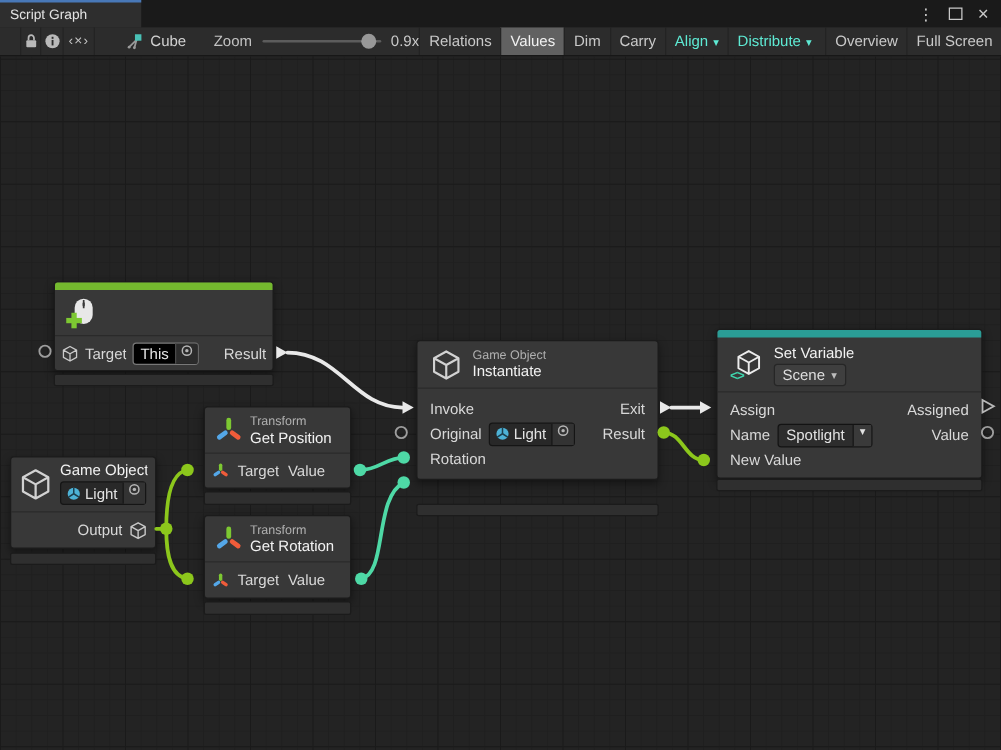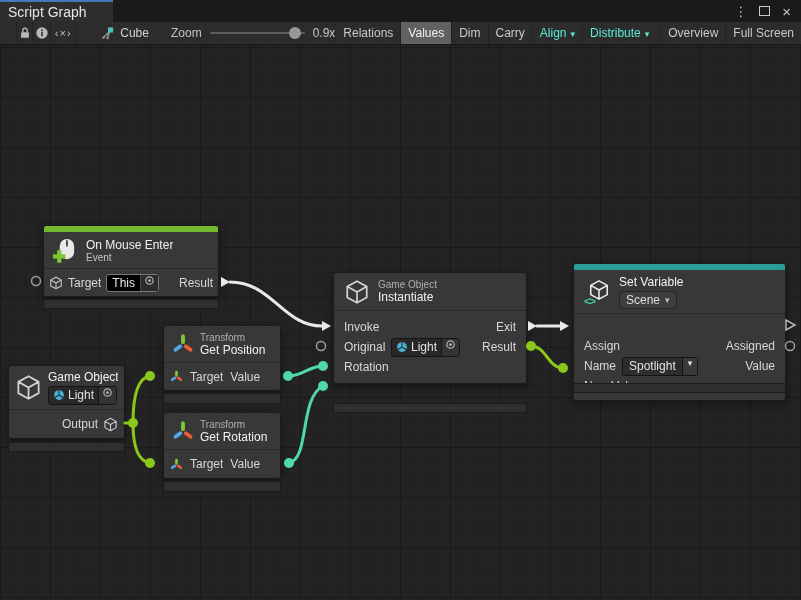--- a/index.html
+++ b/index.html
@@ -2,21 +2,21 @@
 <html><head>
 <meta charset="utf-8">
 <style>
   html,body{margin:0;padding:0;background:#111;}
   .window{position:relative;width:801px;height:600px;background:#232323;overflow:hidden;
           font-family:"Liberation Sans",sans-serif;color:#d8d8d8;-webkit-font-smoothing:antialiased;}
 
   
   .tabbar{position:absolute;top:0;left:0;right:0;height:22px;background:#1a1a1a;display:flex;align-items:stretch;z-index:5;}
   .tab{width:113px;background:#2e2e2e;border-top:2px solid #4878b8;display:flex;align-items:center;
-       padding-left:8px;font-size:14px;color:#e4e4e4;box-sizing:border-box;}
+       padding-left:8px;font-size:11px;color:#e4e4e4;box-sizing:border-box;}
   .tab-controls{margin-left:auto;display:flex;align-items:center;gap:12px;padding-right:10px;color:#c9c9c9;font-size:13px;}
   .maxbox{width:9px;height:8px;border:1.5px solid #c9c9c9;display:inline-block;}
 
   
   .toolbar{position:absolute;top:22px;left:0;right:0;height:23px;background:#2c2c2c;border-bottom:1px solid #171717;
            display:flex;align-items:stretch;font-size:12px;color:#c9c9c9;z-index:5;box-sizing:border-box;}
   .tool-icon-btn{display:flex;align-items:center;justify-content:center;border-right:1px solid #232323;}
   .graph-ref{display:flex;align-items:center;gap:5px;padding:0 10px;margin-left:14px;color:#d2d2d2;}
   .zoom-group{display:flex;align-items:center;gap:8px;margin-left:12px;}
   .slider{position:relative;width:95px;height:2px;background:#5c5c5c;border-radius:1px;}
@@ -160,24 +160,20 @@
   <div class="node" id="n-mouse" style="left:43px;top:225px;width:176px;">
     <div class="colorbar bar-green"></div>
     <div class="nheader" style="height:28px;">
       <svg width="27" height="25" viewBox="0 0 28 26">
         <rect x="8" y="1" width="15" height="21" rx="7.5" fill="#e8e8e8"></rect>
         <line x1="15.5" y1="2" x2="15.5" y2="9" stroke="#3a3a3a" stroke-width="1.4"></line>
         <rect x="14.6" y="4" width="1.8" height="3.5" rx="0.9" fill="#3a3a3a"></rect>
         <rect x="1" y="17" width="13" height="4.4" fill="#7dc832"></rect>
         <rect x="5.3" y="12.7" width="4.4" height="13" fill="#7dc832"></rect>
       </svg>
-      <div>
-        <div class="ntitle">On Mouse Enter</div>
-        <div class="nsub">Event</div>
-      </div>
     </div>
     <div class="nbody">
       <div class="prow" style="height:27px;padding:0 5px;gap:5px;">
         <svg width="14" height="14" viewBox="0 0 24 24">
           <path d="M12 2 L21 7 V17 L12 22 L3 17 V7 Z M3 7 L12 12 L21 7 M12 12 V22" fill="none" stroke="#c9c9c9" stroke-width="1.8" stroke-linejoin="round"></path>
         </svg>
         <span class="plabel">Target</span>
         <span class="this-field">
           <span class="seg">This</span>
           <span class="picker-seg">
@@ -331,21 +327,21 @@
         <span class="vb">&lt;&gt;</span>
       </span>
       <div>
         <div class="ntitle">Set Variable</div>
         <span class="dropdown" style="margin-top:2px;">
           <span>Scene</span>
           <span class="caret">▾</span>
         </span>
       </div>
     </div>
-    <div class="nbody" style="padding:4px 10px;margin-top:18px;">
+    <div class="nbody" style="padding:4px 10px;">
       <div class="prow" style="height:20px;">
         <span class="plabel" style="max-width:38px;">Assign</span>
         <span class="plabel" style="margin-left:auto;max-width:56px;">Assigned</span>
       </div>
       <div class="prow" style="height:20px;gap:6px;">
         <span class="plabel">Name</span>
         <span class="dd-split">
           <span class="seg">Spotlight</span>
           <span class="caret-seg"><span>▾</span></span>
         </span>

